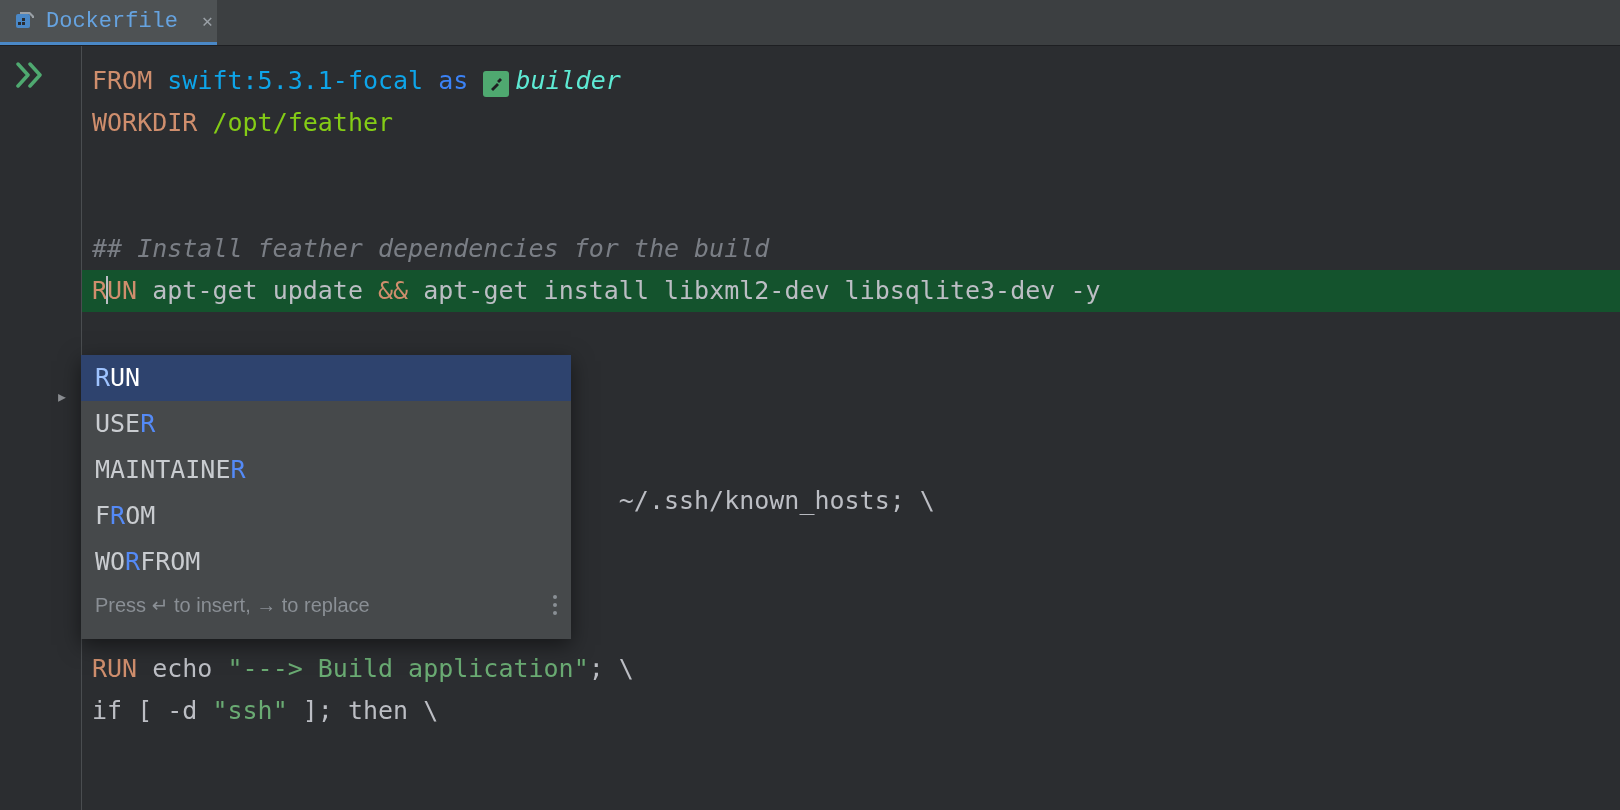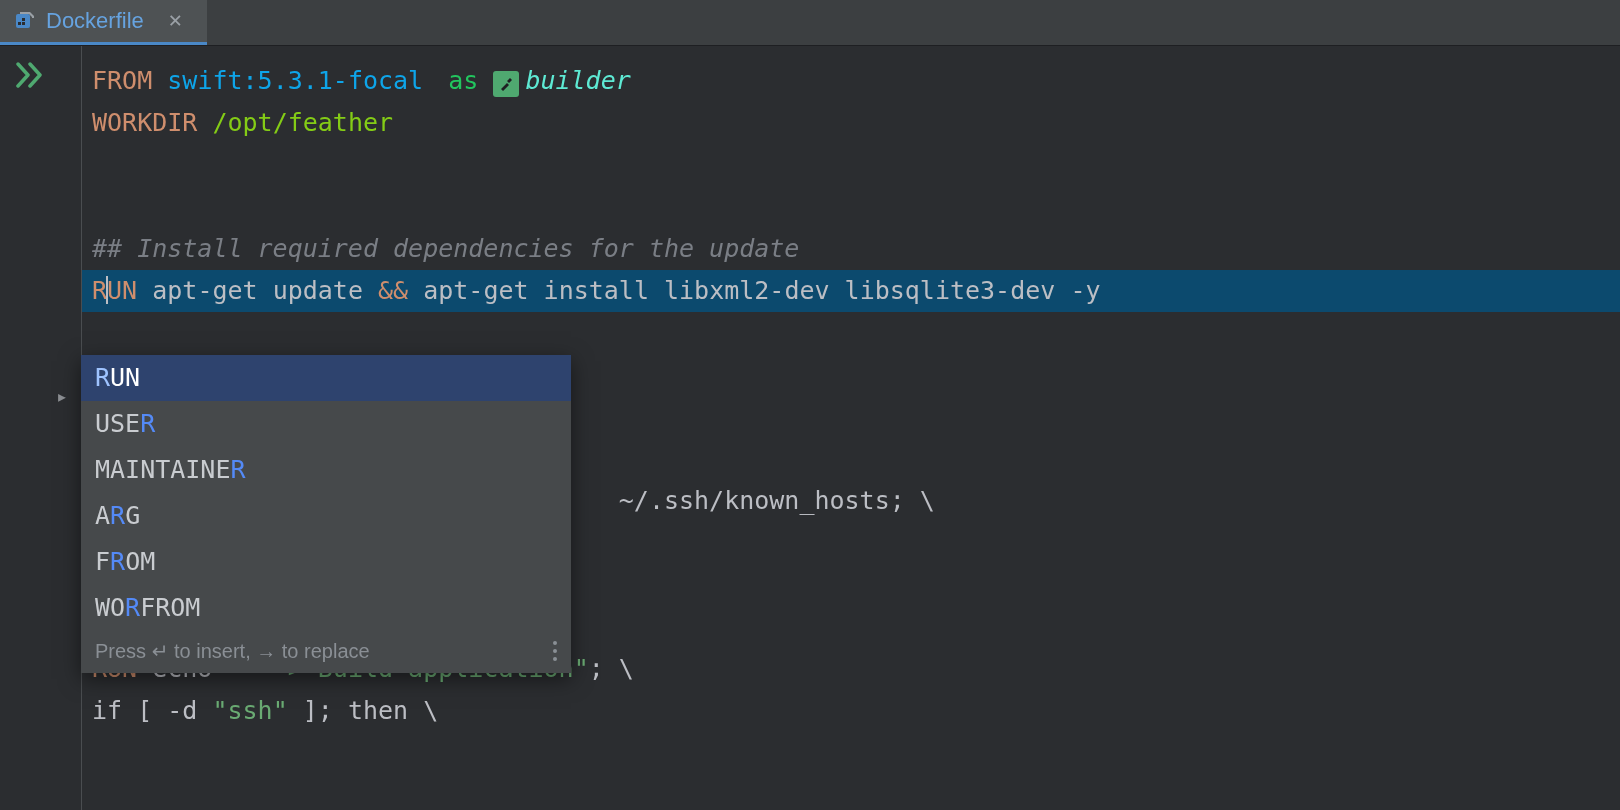--- a/index.html
+++ b/index.html
@@ -17,25 +17,25 @@
     height: 46px;
     background: #3c3f41;
     display: flex;
     align-items: stretch;
     border-bottom: 1px solid #1e1f22;
   }
   .tab {
     display: flex;
     align-items: center;
     gap: 10px;
-    padding: 0 24px 0 14px;
+    padding: 0 4px 0 14px;
     background: #4e5254;
     border-bottom: 3px solid #4a88c7;
     color: #66a3e0;
-    font-family: Liberation Sans, sans-serif;
+    font-family: Liberation Mono, monospace;
     font-size: 22px;
     cursor: pointer;
   }
   .tab .file-icon {
     width: 22px; height: 22px;
     display: inline-flex;
     align-items: center; justify-content: center;
   }
   .tab .close {
     margin-left: 14px;
@@ -69,25 +69,25 @@
     border-left: 1px solid #4a4d50;
     padding-top: 14px;
   }
   .line {
     padding-left: 10px;
     line-height: 42px;
     white-space: pre;
     font-family: 'Menlo', 'Consolas', monospace;
   }
   .line.current {
-    background: #0c4a6e;
+    background: #14532d;
   }
   .kw    { color: #cf8e6d; }             
   .img   { color: #0ea5e9; }
-  .as    { color: #22c55e; margin-left: 10px; }
+  .as    { color: #3b82f6; }
   .stage { color: #5eead4; font-style: italic; }
   .path  { color: #84cc16; }
   .cmt   { color: #7a7e85; font-style: italic; }
   .op    { color: #cf8e6d; }
   .str   { color: #6aab73; }
   .plain { color: #bcbec4; }
 
   .stage-icon {
     display: inline-flex;
     width: 26px; height: 26px;
@@ -126,21 +126,21 @@
   .popup-item.selected {
     background: #2e436e;
     color: #ffffff;
   }
   .popup-item .hl { color: #548af7; }
   .popup-item.selected .hl { color: #9ec3ff; }
   .popup-footer {
     display: flex;
     align-items: center;
     justify-content: space-between;
-    padding: 8px 14px 10px 14px;
+    padding: 8px 14px 22px 14px;
     color: #8a8f95;
     font-family: sans-serif;
     font-size: 20px;
   }
   .popup-footer .dots {
     display: flex; flex-direction: column; gap: 4px;
   }
   .popup-footer .dots span {
     width: 4px; height: 4px; background: #8a8f95; border-radius: 50%;
   }
@@ -179,21 +179,21 @@
           <path d="M3 13 L9 7 L11 9 L5 15 Z M9 5 L12 2 L14 4 L11 7 Z" fill="#1e1f22"></path>
         </svg></span><span class="stage">builder</span></div>
 
   <div class="line"><span class="kw">WORKDIR</span><span class="plain"> </span><span class="path">/opt/feather</span></div>
 
   <div class="line">&nbsp;</div>
 
 
   <div class="line">&nbsp;</div>
 
-  <div class="line"><span class="cmt">## Install required dependencies for the update</span></div>
+  <div class="line"><span class="cmt">## Install feather dependencies for the build</span></div>
 
   <div class="line current"><span class="kw"><span>R</span><span class="caret"></span><span>UN</span></span><span class="plain"> </span><span class="plain">apt-get update </span><span class="op">&amp;&amp;</span><span class="plain"> apt-get install libxml2-dev libsqlite3-dev -y</span></div>
 
   <div class="line">&nbsp;</div>
   <div class="line">&nbsp;</div>
   <div class="line">&nbsp;</div>
   <div class="line">&nbsp;</div>
 
   <div class="line"><span class="plain" style="visibility:hidden">xxxxxxxxxxxxxxxxxxxxxxxxxxxxxxxxxxx</span><span class="plain">~/.ssh/known_hosts; \</span></div>
 
@@ -204,21 +204,20 @@
   <div class="line"><span class="kw">RUN</span><span class="plain"> </span><span class="plain">echo </span><span class="str">"---&gt; Build application"</span><span class="plain">; \</span></div>
 
   <div class="line"><span class="plain">if [ -d </span><span class="str">"ssh"</span><span class="plain"> ]; then \</span></div>
 
 </div>
 
 <div class="popup">
   <div class="popup-item selected"><span></span><span class="hl">R</span><span>UN</span></div>
   <div class="popup-item"><span>USE</span><span class="hl">R</span><span></span></div>
   <div class="popup-item"><span>MAINTAINE</span><span class="hl">R</span><span></span></div>
-  <div class="popup-item"><span>A</span><span class="hl">R</span><span>G</span></div>
   <div class="popup-item"><span>F</span><span class="hl">R</span><span>OM</span></div>
   <div class="popup-item"><span>WO</span><span class="hl">R</span><span>FROM</span></div>
   <div class="popup-footer">
     <span>Press ↵ to insert, → to replace</span>
     <span class="dots">
         <span></span>
         <span></span>
         <span></span>
       </span>
   </div>

